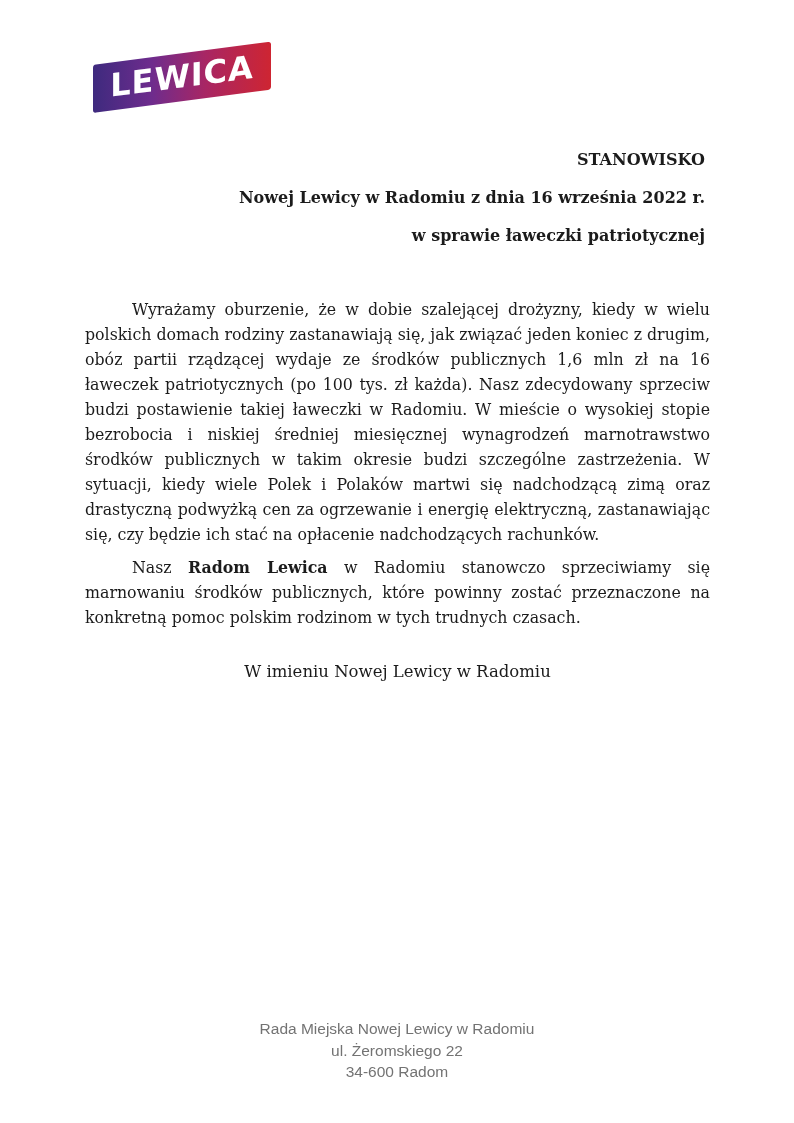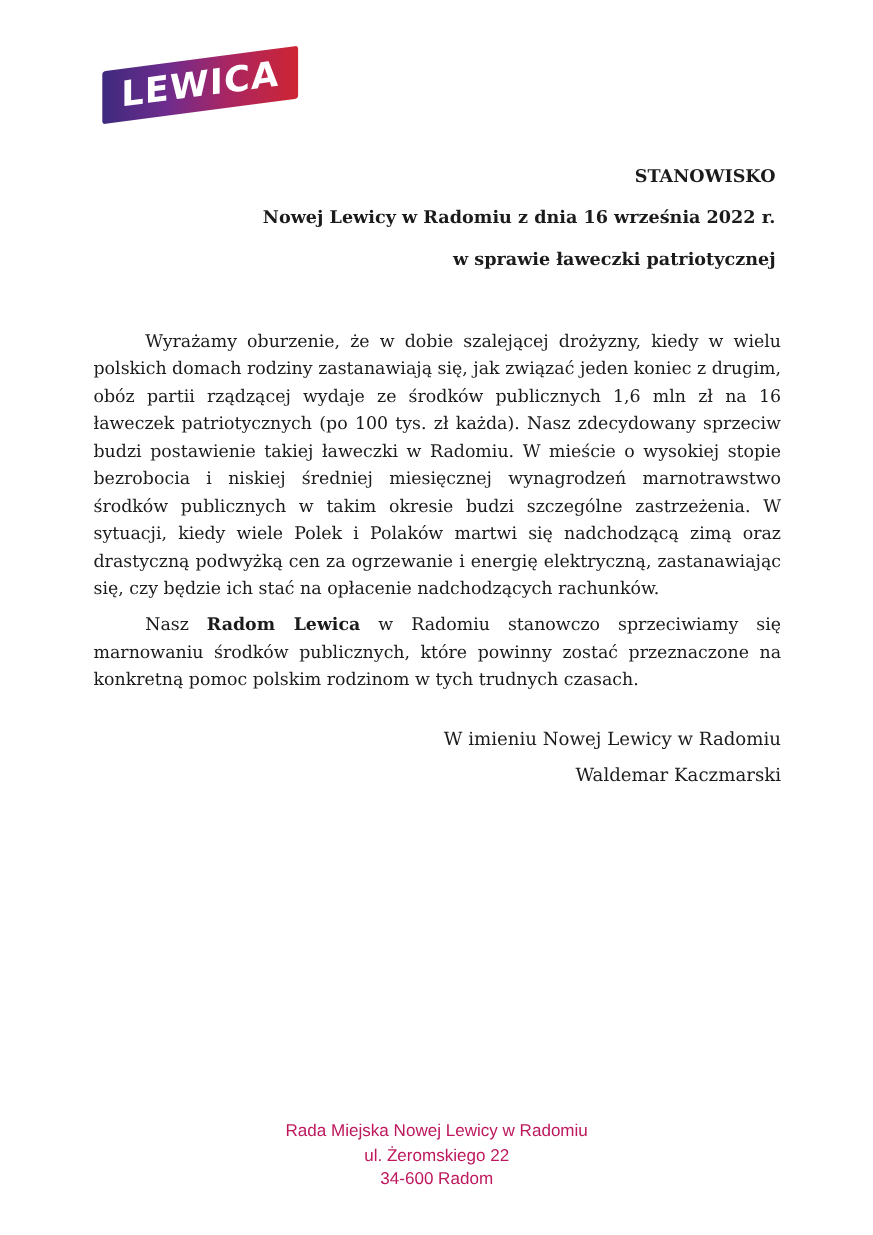--- a/index.html
+++ b/index.html
@@ -68,34 +68,34 @@
 
   
   .signature-block {
     position: absolute;
     left: 85px;
     top: 655px;
     width: 625px;
     text-align: right;
     font-size: 16.5px;
   }
-  .signature-line { line-height: 33px; height: 33px; white-space: nowrap; }
+  .signature-line { line-height: 33px; height: 33px; white-space: nowrap; text-align: center; }
   .signature-role { font-style: italic; }
 
   
   .footer-block {
     position: absolute;
     left: 0;
     top: 1018px;
     width: 794px;
     text-align: center;
     font-family: "Liberation Sans", sans-serif;
     font-size: 15.5px;
     line-height: 21.5px;
-    color: #be185d;
+    color: #737373;
   }
 </style>
 </head>
 <body>
 
 <div class="page">
 
   <div class="logo-banner">
     <span class="logo-text">LEWICA</span>
   </div>
@@ -106,21 +106,20 @@
     <div class="heading-line">w sprawie ławeczki patriotycznej</div>
   </div>
 
   <div class="body-block">
     <p class="para">Wyrażamy oburzenie, że w dobie szalejącej drożyzny, kiedy w wielu polskich domach rodziny zastanawiają się, jak związać jeden koniec z drugim, obóz partii rządzącej wydaje ze środków publicznych 1,6 mln zł na 16 ławeczek patriotycznych (po 100 tys. zł każda). Nasz zdecydowany sprzeciw budzi postawienie takiej ławeczki w Radomiu. W mieście o wysokiej stopie bezrobocia i niskiej średniej miesięcznej wynagrodzeń marnotrawstwo środków publicznych w takim okresie budzi szczególne zastrzeżenia. W sytuacji, kiedy wiele Polek i Polaków martwi się nadchodzącą zimą oraz drastyczną podwyżką cen za ogrzewanie i energię elektryczną, zastanawiając się, czy będzie ich stać na opłacenie nadchodzących rachunków.</p>
     <p class="para second"><span>Nasz </span><span class="bold">Radom Lewica</span><span> w Radomiu stanowczo sprzeciwiamy się marnowaniu środków publicznych, które powinny zostać przeznaczone na konkretną pomoc polskim rodzinom w tych trudnych czasach.</span></p>
   </div>
 
   <div class="signature-block">
     <div class="signature-line">W imieniu Nowej Lewicy w Radomiu</div>
-    <div class="signature-line">Waldemar Kaczmarski</div>
   </div>
 
   <div class="footer-block">
     <div>Rada Miejska Nowej Lewicy w Radomiu</div>
     <div>ul. Żeromskiego 22</div>
     <div>34-600 Radom</div>
   </div>
 
 </div>
 

